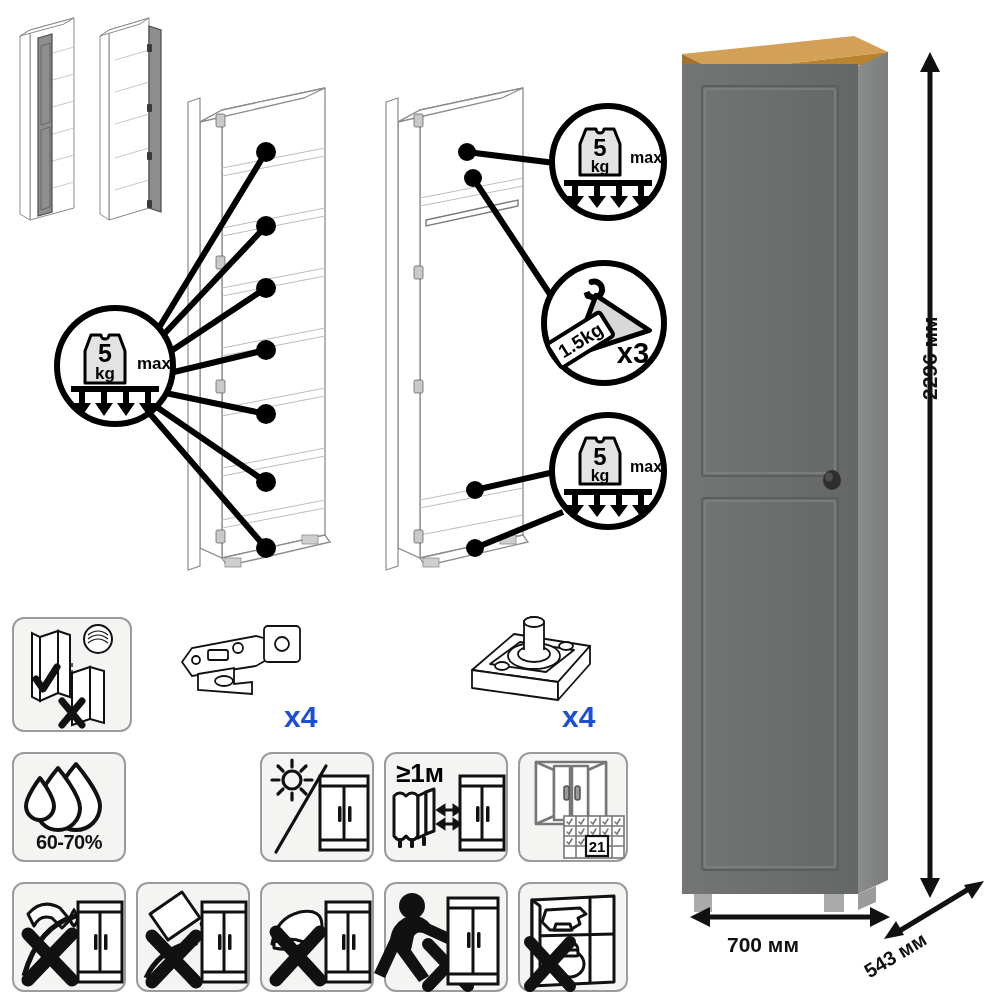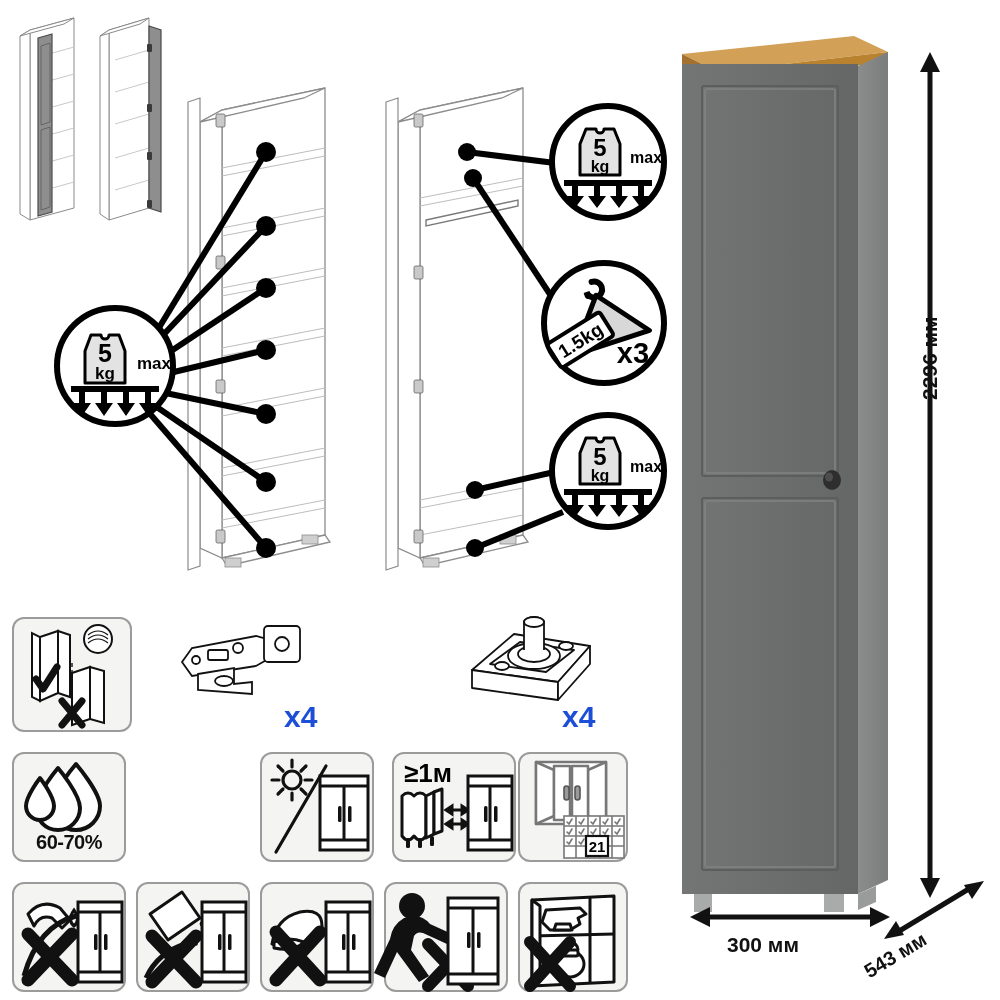--- a/index.html
+++ b/index.html
@@ -308,21 +308,21 @@
       <line x1="58" y1="86" x2="106" y2="86"></line>
       <line x1="82" y1="32" x2="82" y2="86"></line>
     </g>
     <g fill="#111">
       <rect x="76" y="52" width="3.5" height="16" rx="1.5"></rect>
       <rect x="86" y="52" width="3.5" height="16" rx="1.5"></rect>
     </g>
   </svg>
 </div>
 
-<div class="tile" style="left:384px;top:752px;width:124px;height:110px;margin-left:8px;">
+<div class="tile" style="left:384px;top:752px;width:124px;height:110px;">
   <svg width="120" height="106" viewBox="0 0 120 106">
     <text x="10" y="28" font-size="26" font-weight="bold" font-family="Liberation Sans, sans-serif">≥1м</text>
     <g fill="#ffffff" stroke="#111" stroke-width="3" stroke-linejoin="round">
       <path d="M8,42 q6,-6 12,0 q6,-6 12,0 l0,40 q-6,8 -12,0 q-6,8 -12,0 z"></path>
       <path d="M32,42 l8,-4 l0,42 l-8,4 z"></path>
       <path d="M40,38 l8,-3 l0,42 l-8,3 z"></path>
     </g>
     <g fill="#111">
       <rect x="12" y="84" width="4" height="10" rx="1.5"></rect>
       <rect x="24" y="84" width="4" height="10" rx="1.5"></rect>
@@ -541,21 +541,21 @@
   <polygon points="20,846 10,826 30,826" fill="#111"></polygon>
 </svg>
 <div class="dim-lbl" style="left:918px;top:400px;transform:rotate(-90deg);transform-origin:left top;
             font-size:21px;">2296 мм</div>
 
 <svg class="abs" style="left:690px;top:902px;" width="200" height="30" viewBox="0 0 200 30">
   <line x1="14" y1="15" x2="186" y2="15" stroke="#111" stroke-width="5"></line>
   <polygon points="0,15 20,5 20,25" fill="#111"></polygon>
   <polygon points="200,15 180,5 180,25" fill="#111"></polygon>
 </svg>
-<div class="dim-lbl" style="left:727px;top:933px;font-size:21px;">300 мм</div>
+<div class="dim-lbl" style="left:727px;top:933px;font-size:21px;">700 мм</div>
 
 <svg class="abs" style="left:880px;top:875px;" width="110" height="70" viewBox="0 0 110 70">
   <line x1="16" y1="58" x2="92" y2="12" stroke="#111" stroke-width="5"></line>
   <polygon points="4,64 24,60 16,46" fill="#111"></polygon>
   <polygon points="104,6 84,10 92,24" fill="#111"></polygon>
 </svg>
 <div class="dim-lbl" style="left:872px;top:960px;transform:rotate(-31deg);transform-origin:left bottom;
             font-size:20px;">543 мм</div>
 
 </div>

